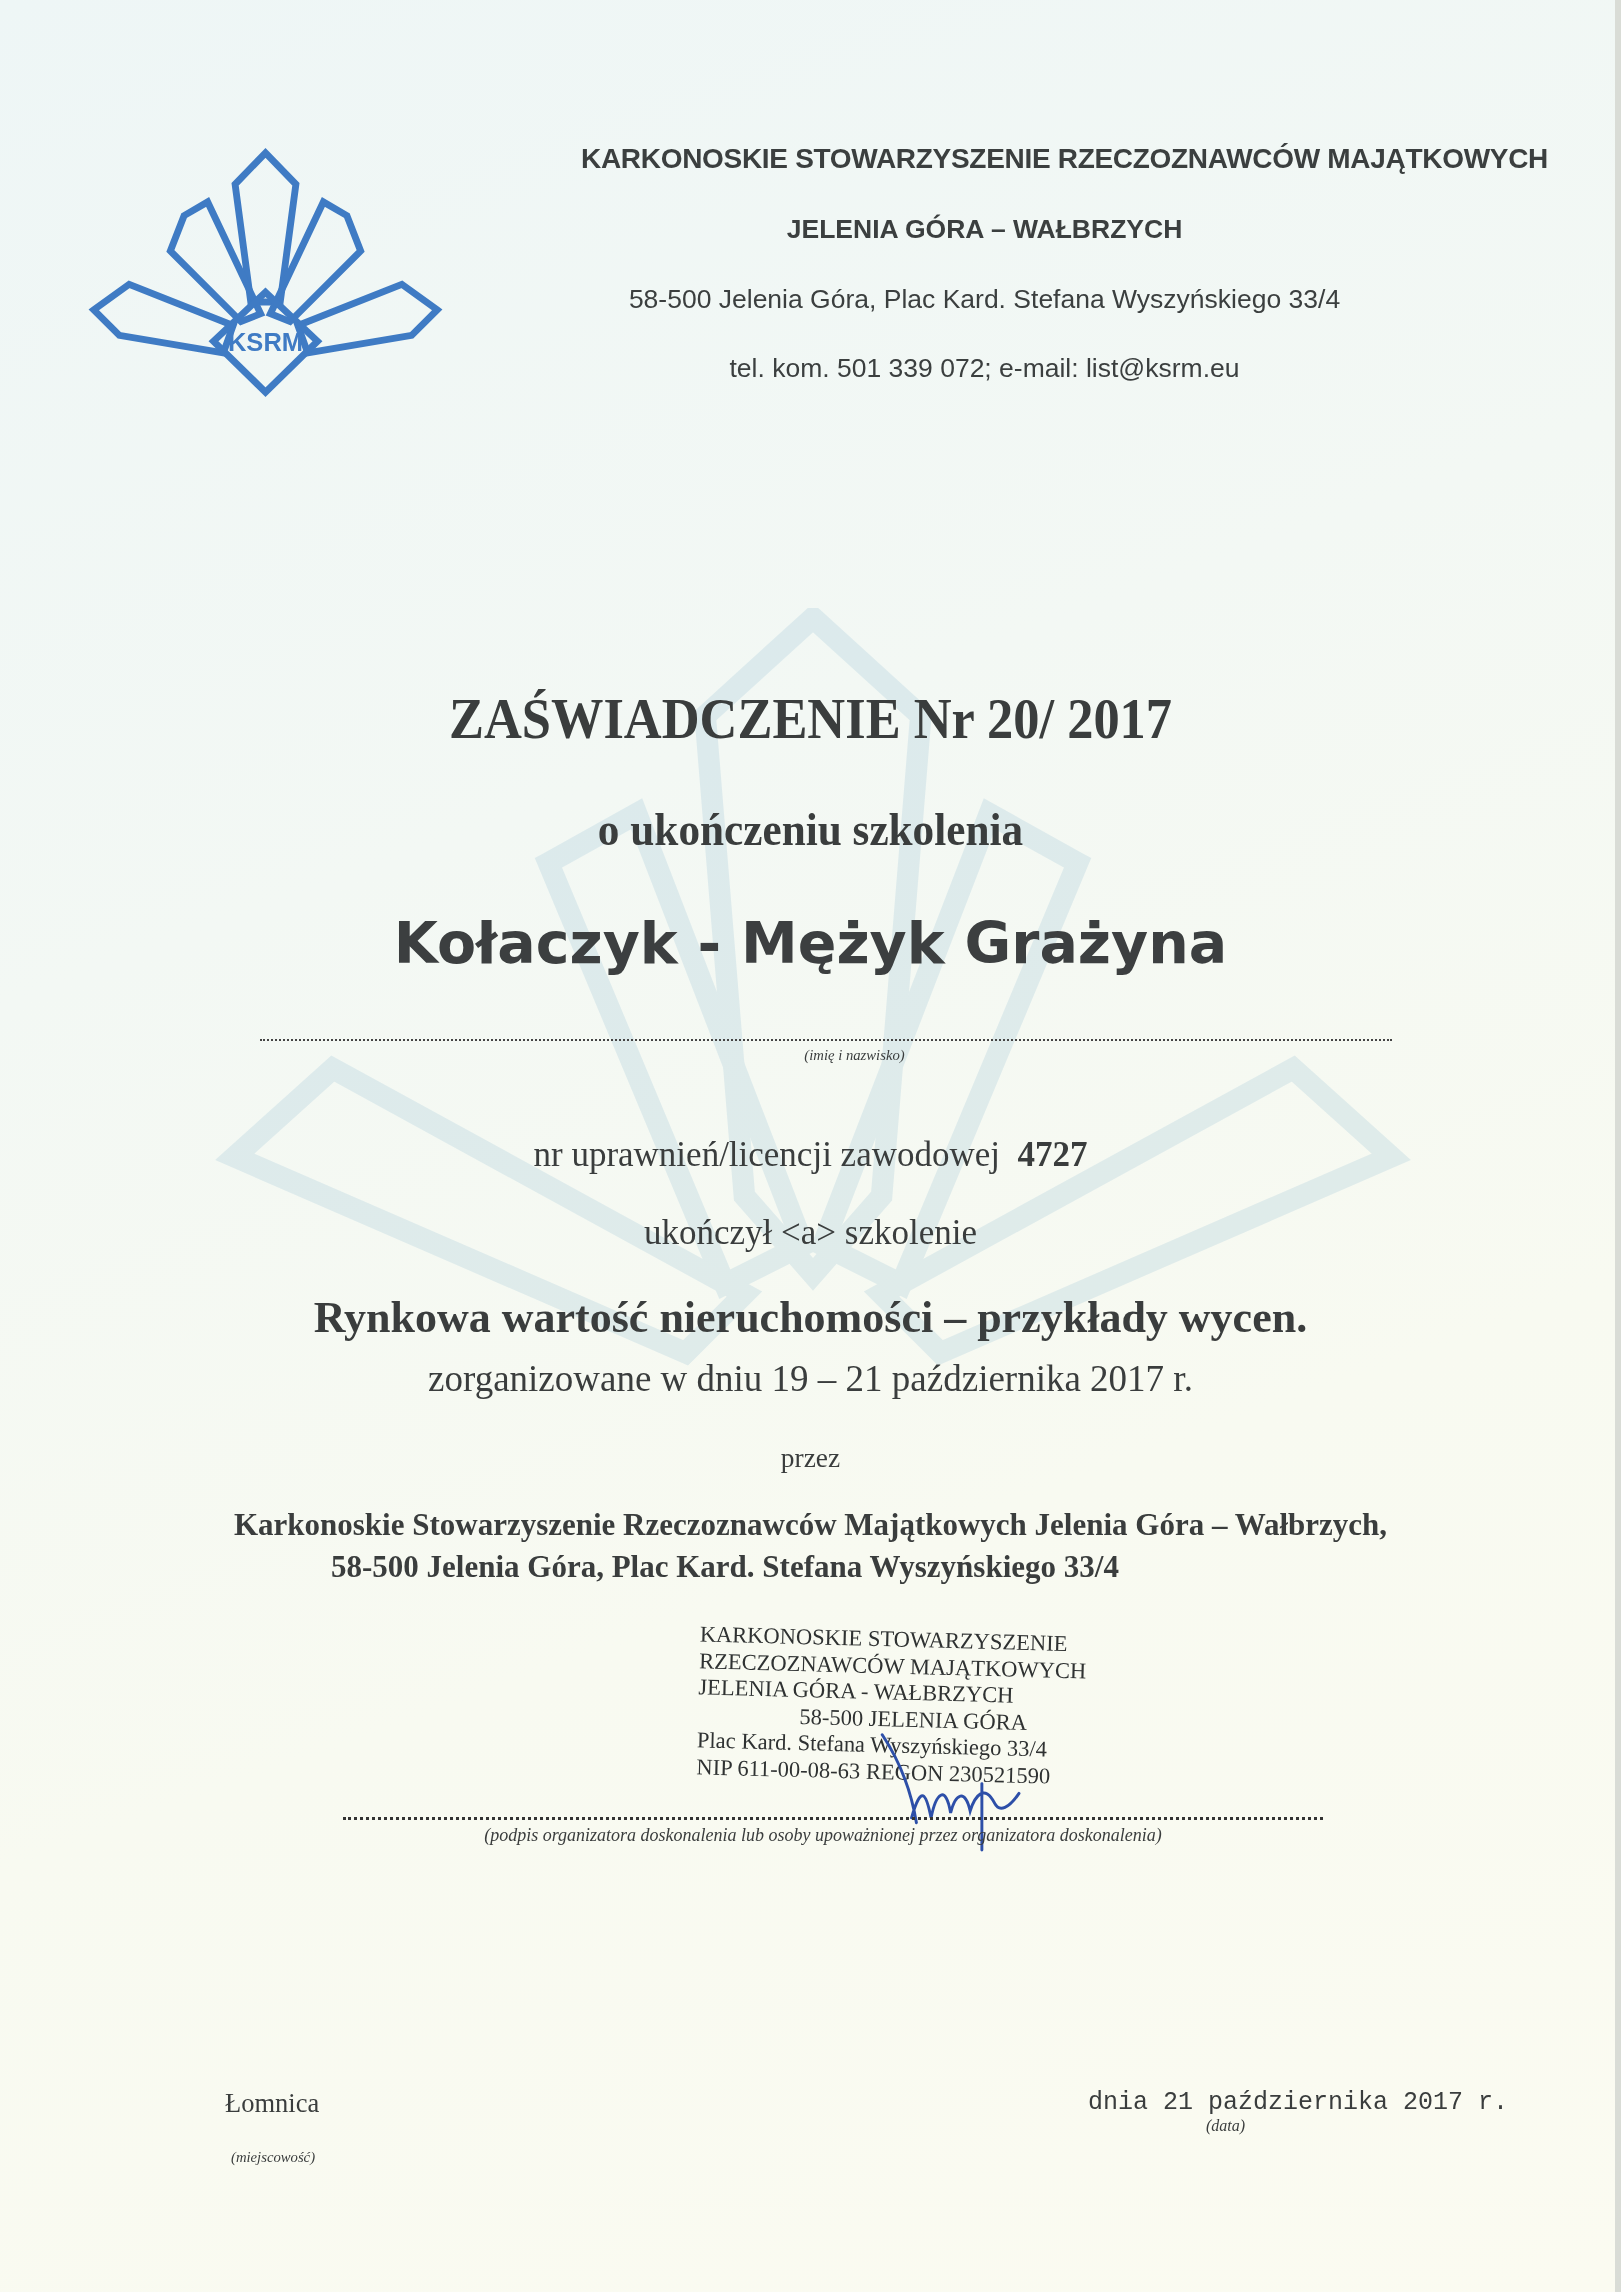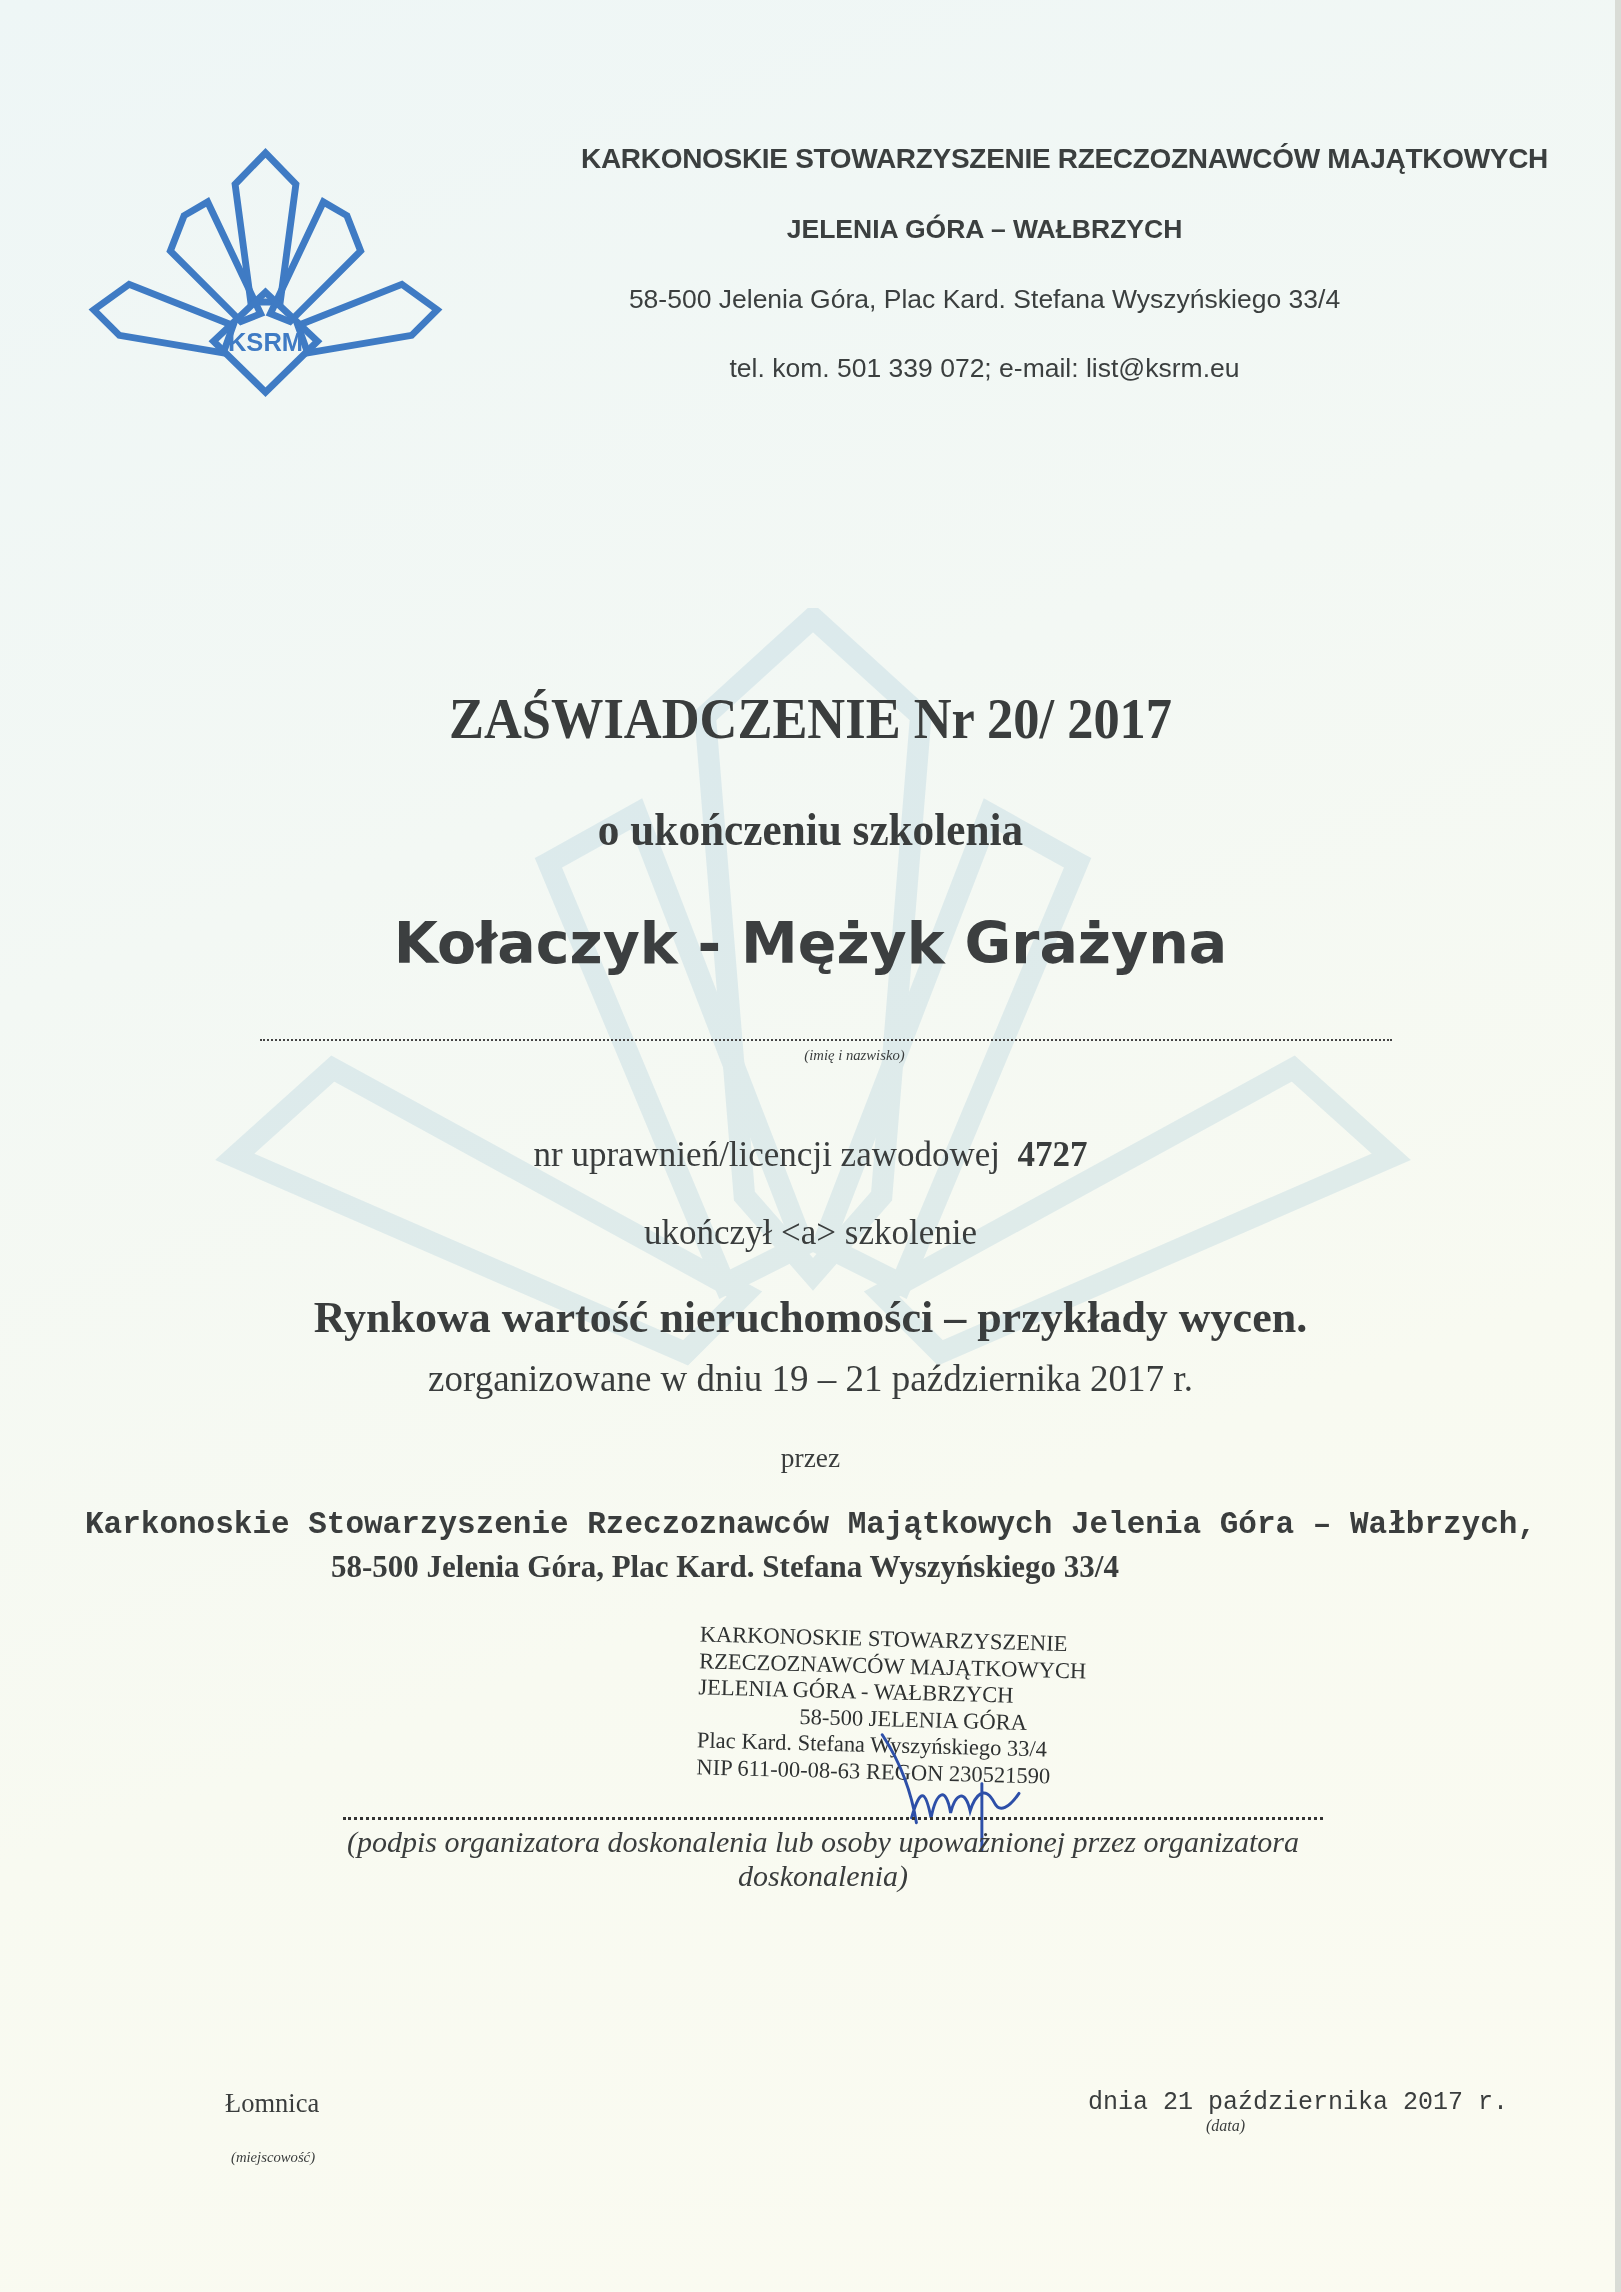--- a/index.html
+++ b/index.html
@@ -26,30 +26,30 @@
   .name { top:910px; font-family:"DejaVu Sans", sans-serif; font-weight:700; font-size:57px; color:#3c3f40; letter-spacing:0px; }
   .dotline { left:260px; width:1132px; top:1039px; border-top:2.9px dotted #444; }
   .name-caption { top:1047px; font-family:"Liberation Serif", serif; font-style:italic; font-size:14.7px;padding-left:44px; }
 
   .license { top:1135px; font-family:"Liberation Serif", serif; font-size:35px; }
   .license b { font-weight:700; }
   .completed { top:1213px; font-family:"Liberation Serif", serif; font-size:35px; }
   .course { top:1292px; font-family:"Liberation Serif", serif; font-weight:700; font-size:44px; }
   .dates { top:1357px; font-family:"Liberation Serif", serif; font-size:37px; }
   .by { top:1443px; font-family:"Liberation Serif", serif; font-size:27.4px; }
-  .org1 { top:1507px; font-family:Liberation Mono, monospace; font-weight:700; font-size:31px; }
+  .org1 { top:1507px; font-family:Liberation Serif, serif; font-weight:700; font-size:31px; }
   .org2 { left:331px; top:1549px; font-family:"Liberation Serif", serif; font-weight:700; font-size:31px; }
 
   .stamp { left:698px; top:1627px; width:431px; font-family:"Liberation Serif", serif; font-size:22.5px; line-height:26.5px; color:#2f3232; transform:rotate(1.5deg); }
   .stamp div { white-space:nowrap; }
   .stamp .c { text-align:center; }
   .signature { left:872px; top:1725px; width:167px; height:127px; }
 
   .sig-dots { left:343px; width:980px; top:1817px; border-top:3.9px dotted #333; }
-  .sig-caption { left:333px; width:980px; text-align:center; top:1825px; font-family:"Liberation Serif", serif; font-style:italic; font-size:30px; }
+  .sig-caption { left:333px; width:980px; text-align:center; top:1825px; font-family:"Liberation Serif", serif; font-style:italic; font-size:18px; }
 
   .place { left:225px; top:2088px; font-family:"Liberation Serif", serif; font-size:26.5px; }
   .place-caption { left:231px; top:2117px; font-family:"Liberation Serif", serif; font-style:italic; font-size:14.7px;margin-top:32px; }
   .date { left:1088px; top:2088px; font-family:Liberation Mono, monospace; font-size:25px; }
   .date-caption { left:1206px; top:2117px; font-family:"Liberation Serif", serif; font-style:italic; font-size:16px; }
 </style>
 </head>
 <body>
 
 <div class="page-edge"></div>

